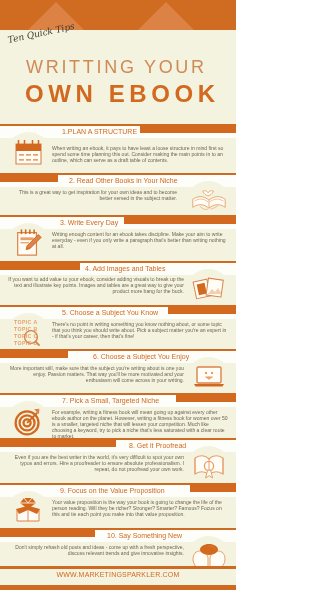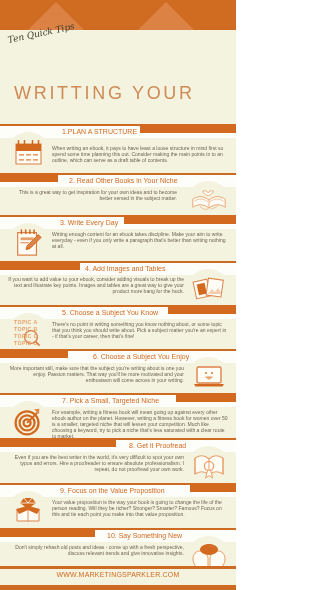--- a/index.html
+++ b/index.html
@@ -30,21 +30,22 @@
 </style>
 </head>
 <body>
 
 <div class="page">
   <div class="hdr">
     <div class="tri" style="left:28px;top:2px;border-width:0 28px 28px 28px;"></div>
     <div class="tri" style="left:138px;top:2px;border-width:0 28px 28px 28px;"></div>
   </div>
   <div class="script" style="left:9px;top:35px;transform:rotate(-12deg);transform-origin:0 100%;">Ten Quick Tips</div>
-  <div class="t1" style="left:14px;top:57px;margin-top:26px;">WRITTING YOUR</div>
+  <div class="t1" style="left:26px;top:57px;">WRITTING YOUR</div>
+  <div class="t2" style="left:25px;top:80px;">OWN EBOOK</div>
 
   <div id="secwrap">
       <div>
         <div class="wstrip" style="top:126px;height:12px;"></div>
         <div class="dome" style="left:5.5px;top:132px;width:45px;height:45px;"></div>
         <div class="thin" style="top:124px;"></div>
         <div class="blk" style="left:140px;width:96px;top:124px;"></div>
         <div class="stitle" style="left:62px;top:127.5px;">1.PLAN A STRUCTURE</div>
         <div class="sbody" style="left:52px;width:176px;top:145px;text-align:left;">When writing an ebook, it pays to have least a loose structure in mind first so spend some time planning this out. Consider making the main points in to an outline, which can serve as a draft table of contents.</div>
         <div class="ico" style="left:10px;top:136px;width:36px;height:32px;display:flex;align-items:center;justify-content:center;">

